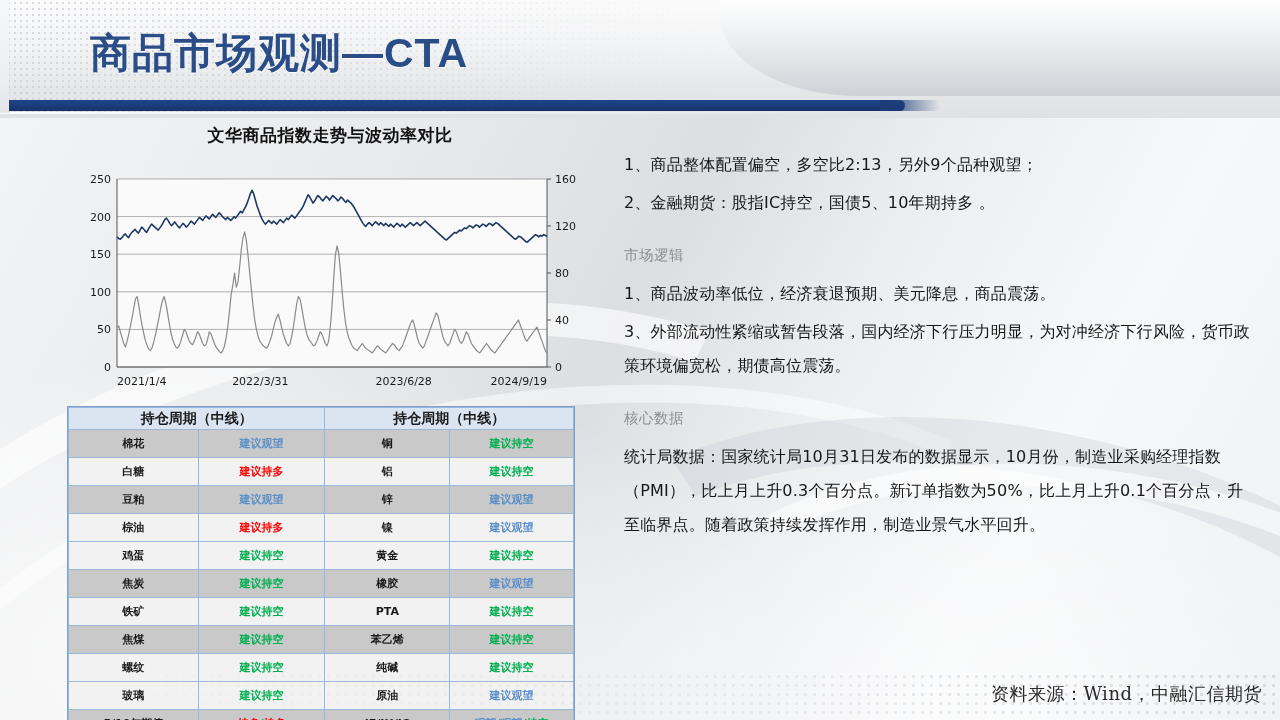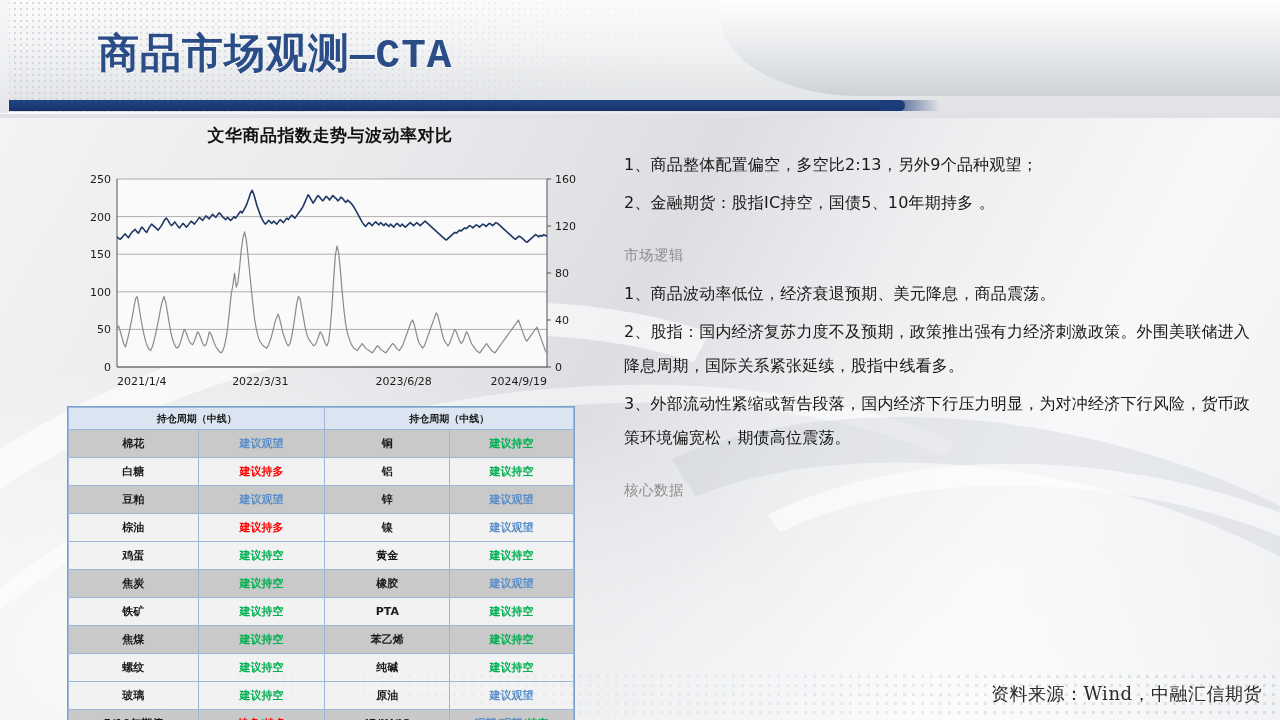--- a/index.html
+++ b/index.html
@@ -71,22 +71,22 @@
   }
   #header-underline {
     position: absolute; left: 0; top: 112px; width: 940px; height: 2px;
     background: linear-gradient(90deg, rgba(255,255,255,0.9), rgba(255,255,255,0));
   }
   #left-bar {
     position: absolute; left: 0; top: 0; width: 9px; height: 113px;
     background: linear-gradient(180deg,#f6f7f8 0%, #eceef0 70%, #e3e5e8 100%);
   }
   #page-title {
-    position: absolute; left: 98px; top: 26px;
-    font-family: Liberation Mono, monospace;
+    position: absolute; left: 90px; top: 26px;
+    font-family: Liberation Sans, sans-serif;
     font-size: 41px; font-weight: 700; letter-spacing: 1px;
     color: #2b4d87;
     text-shadow: 0 1px 0 rgba(255,255,255,0.9);
     white-space: nowrap;
   }
 
   
   #chart-block {
     position: absolute; left: 70px; top: 124px; width: 520px; height: 268px;
   }
@@ -114,21 +114,21 @@
     height: 28px;
     text-align: center;
     font-weight: bold;
     padding: 0 2px;
     white-space: nowrap;
   }
   #rec-table thead th {
     background: #dbe5f1;
     color: #1a1a1a;
     height: 22px;
-    font-size: 10px;
+    font-size: 14px;
   }
   .col-name { width: 130px; }
   .col-val  { width: 127px; }
   .col-name2{ width: 125px; }
   .col-val2 { width: 124px; }
   tr.odd  td { background: #c9c9c9; }
   tr.even td { background: #f2f2f2; }
   tr.last td { background: #c9c9c9; }
   td.name { color: #1a1a1a; }
   .v-short { color: #00b050; }
@@ -309,22 +309,24 @@
 
   <div id="right-col">
     <div id="view-items">
         <div class="para">1、商品整体配置偏空，多空比2:13，另外9个品种观望；</div>
         <div class="para">2、金融期货：股指IC持空，国债5、10年期持多 。</div>
       </div>
     <div class="gap"></div>
     <div class="sec-head">市场逻辑</div>
     <div id="logic-items">
         <div class="para">1、商品波动率低位，经济衰退预期、美元降息，商品震荡。</div>
-        <div class="para">2、股指：国内经济复苏力度不及预期，政策推出强有力经济刺激政策。外围美联储进入降息周期，国际关系紧张延续，股指中线看多。</div>
         <div class="para">3、外部流动性紧缩或暂告段落，国内经济下行压力明显，为对冲经济下行风险，货币政策环境偏宽松，期债高位震荡。</div>
       </div>
     <div class="gap"></div>
     <div class="sec-head">核心数据</div>
+    <div id="core-items">
+        <div class="para">统计局数据：国家统计局10月31日发布的数据显示，10月份，制造业采购经理指数（PMI），比上月上升0.3个百分点。新订单指数为50%，比上月上升0.1个百分点，升至临界点。随着政策持续发挥作用，制造业景气水平回升。</div>
+      </div>
   </div>
 
   <div id="footer-band"></div>
   <div id="footer">资料来源：Wind，中融汇信期货</div>
 </div>
 
 </body></html>

